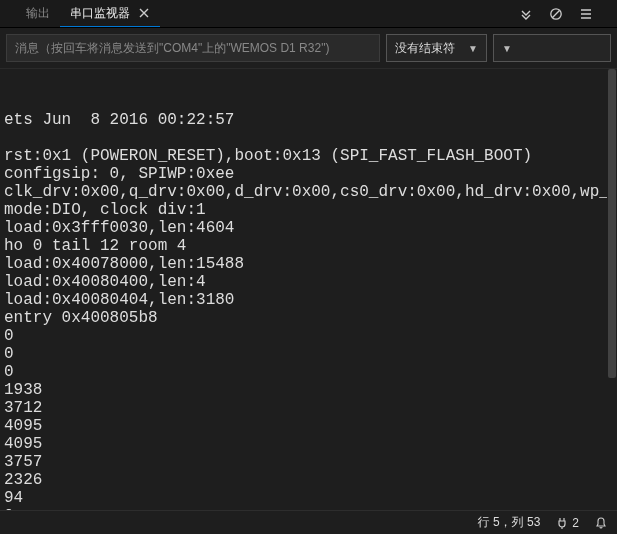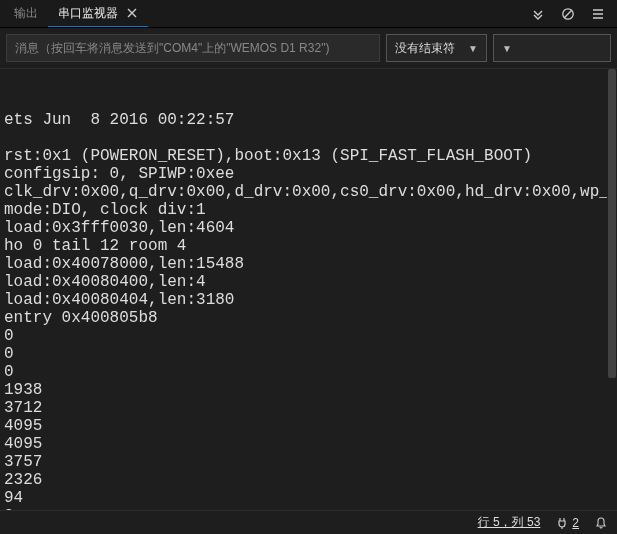--- a/index.html
+++ b/index.html
@@ -12,21 +12,21 @@
     overflow: hidden;
   }
   .window { display: flex; flex-direction: column; width: 100%; height: 100%; }
 
   
   .tabbar {
     display: flex; align-items: center;
     height: 28px;
     background: #1a1a1a;
     border-bottom: 1px solid #000;
-    padding: 0 4px;
+    padding: 0 16px;
   }
   .tab {
     display: flex; align-items: center;
     padding: 0 10px;
     height: 100%;
     color: #888;
     cursor: pointer;
     gap: 4px;
   }
   .tab.active {
@@ -105,21 +105,20 @@
   
   .statusbar {
     display: flex; align-items: center; justify-content: flex-end;
     height: 24px;
     background: #1e1e1e;
     border-top: 1px solid #2d2d2d;
     padding: 0 10px;
     gap: 16px;
     color: #ddd;
     font-size: 12px;
-    text-decoration: underline;
   }
   .statusbar .seg { display: flex; align-items: center; gap: 4px; }
   .statusbar .icon { color: #ccc; display:flex; align-items:center; }
   svg { display:block; }
 </style>
 </head>
 <body>
 
 <div class="window">
 

